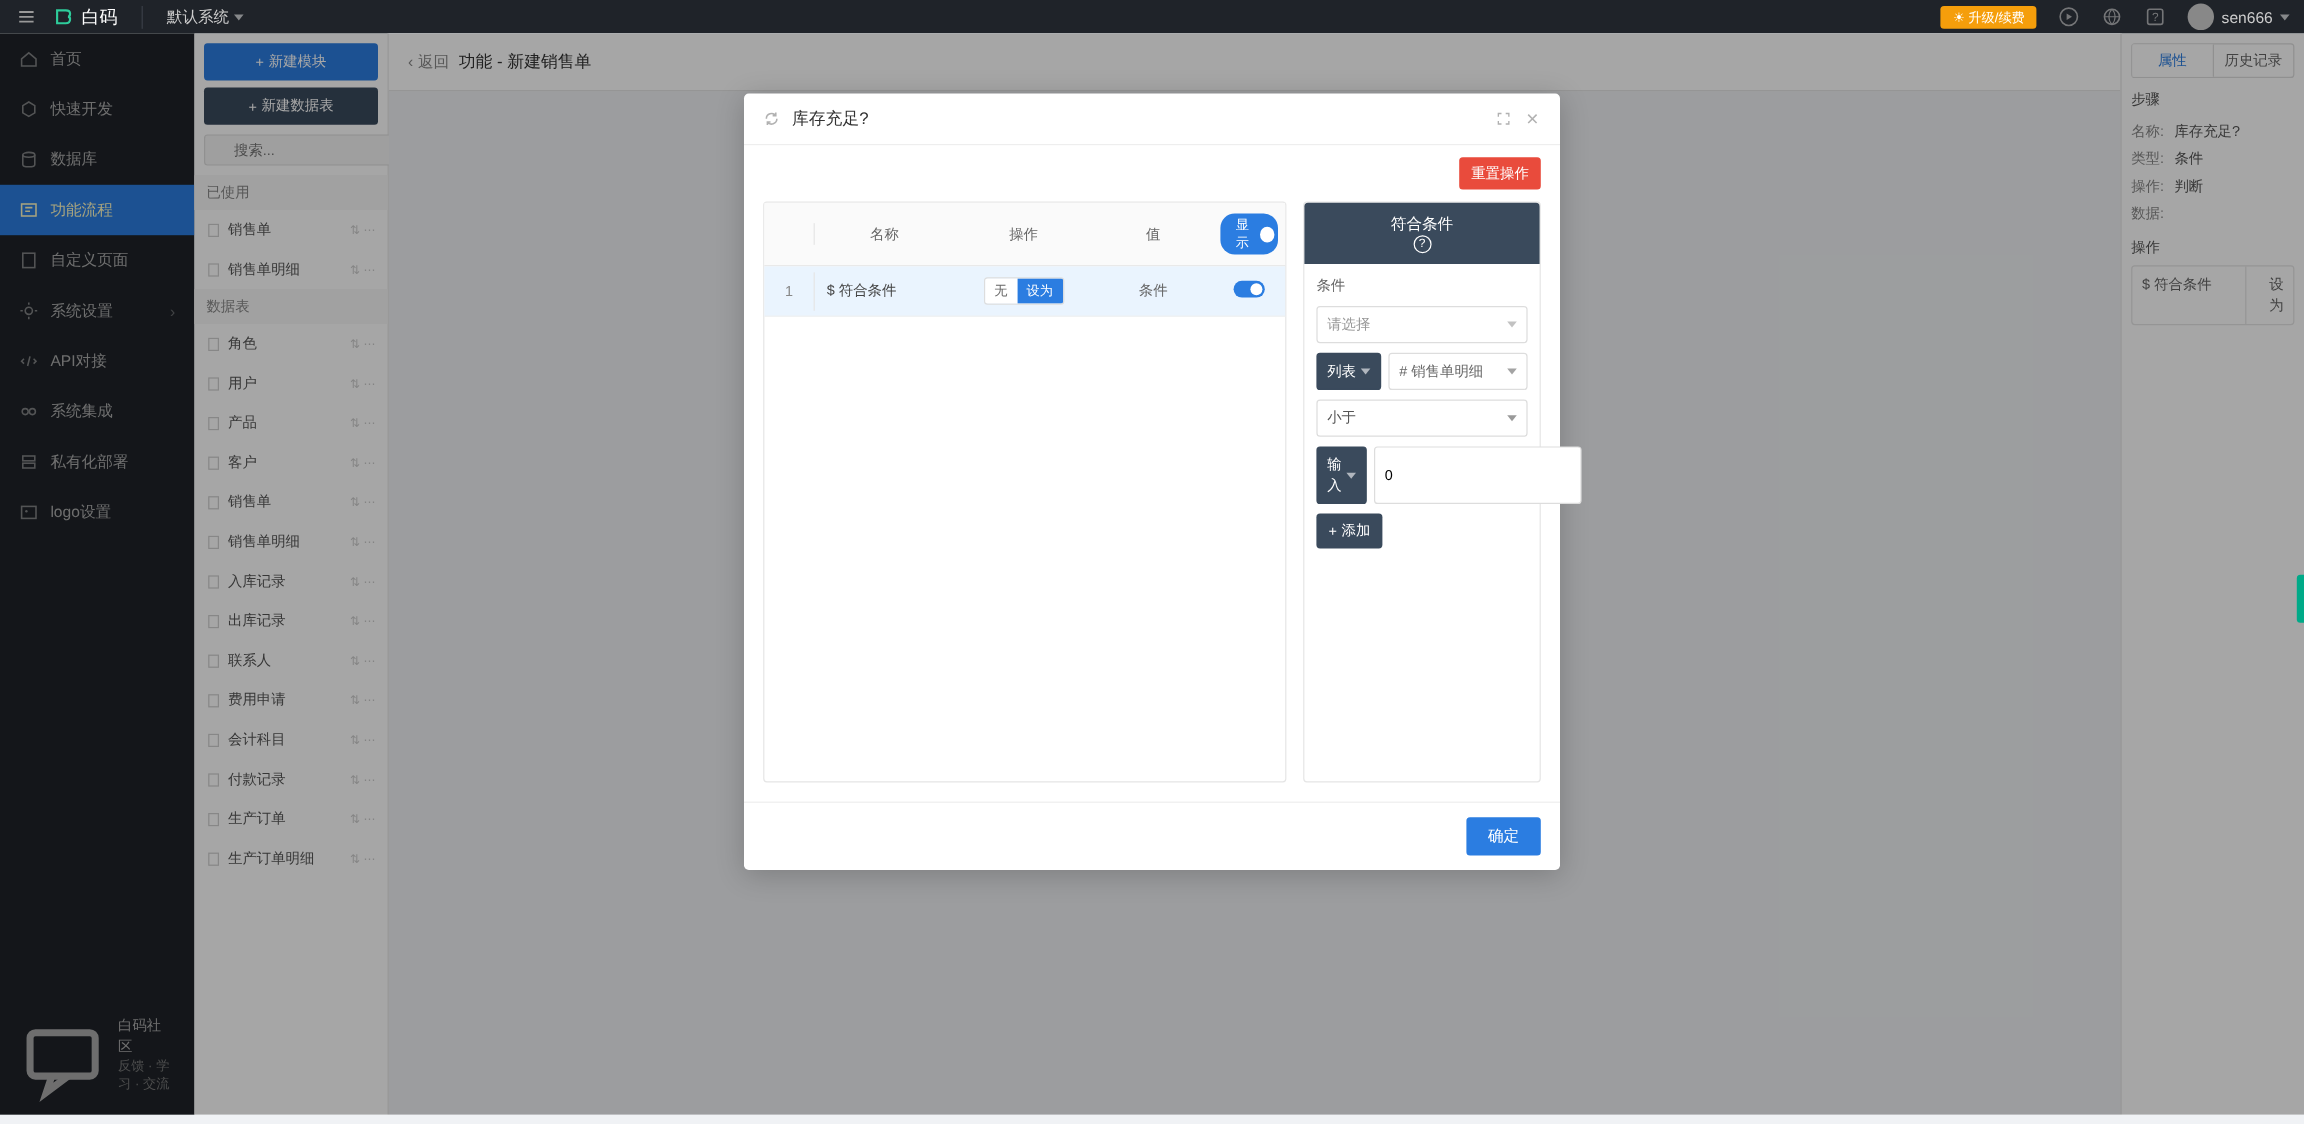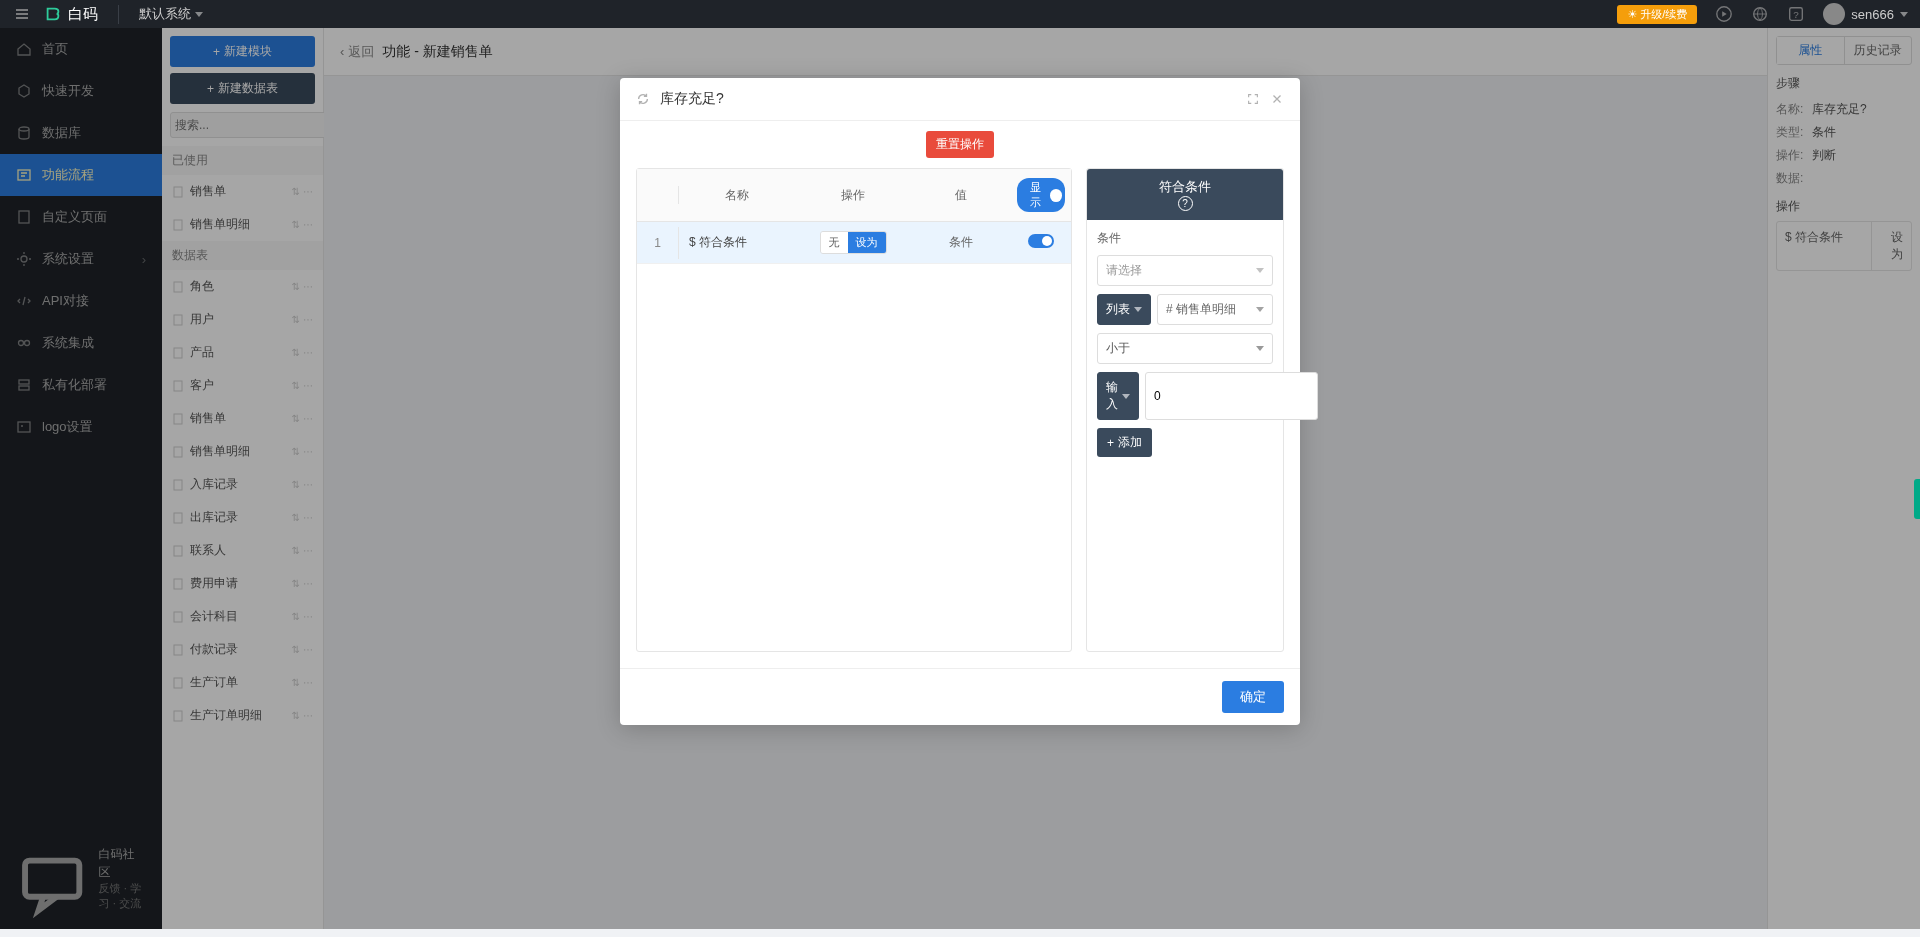--- a/index.html
+++ b/index.html
@@ -33,21 +33,21 @@
     .nav-footer-text { font-size: 12px; line-height: 1.5; }
     .nav-footer-sub { font-size: 11px; color: #777; }
     .nav-item .chevron { margin-left: auto; opacity: 0.5; }
     
     
     .module-panel { width: 162px; background: #fff; border-right: 1px solid #e5e5e5; display: flex; flex-direction: column; }
     .module-buttons { padding: 8px; display: flex; flex-direction: column; gap: 6px; }
     .btn-primary { background: #2b7de1; color: #fff; border: none; padding: 7px; border-radius: 3px; cursor: pointer; font-size: 12px; display: flex; align-items: center; justify-content: center; gap: 4px; }
     .btn-dark { background: #3a4a5c; color: #fff; border: none; padding: 7px; border-radius: 3px; cursor: pointer; font-size: 12px; display: flex; align-items: center; justify-content: center; gap: 4px; }
     .search-row { padding: 0 8px 8px; display: flex; gap: 0; }
-    .search-input { flex: 1; padding: 5px 4px; border: 1px solid #ddd; border-radius: 3px 0 0 3px; font-size: 12px; background: #f5f5f5; outline: none; }
+    .search-input { flex: 1; padding: 5px 24px; border: 1px solid #ddd; border-radius: 3px 0 0 3px; font-size: 12px; background: #f5f5f5; outline: none; }
     .search-btn { border: 1px solid #ddd; border-left: none; background: #f5f5f5; padding: 0 8px; border-radius: 0 3px 3px 0; cursor: pointer; display: flex; align-items: center; }
     .module-section-title { padding: 6px 10px; font-size: 12px; color: #888; background: #f7f7f7; }
     .module-item { padding: 8px 10px; display: flex; align-items: center; gap: 6px; cursor: pointer; font-size: 12px; color: #555; }
     .module-item-icon { width: 12px; height: 12px; opacity: 0.4; flex-shrink: 0; }
     .module-item-actions { margin-left: auto; display: flex; gap: 3px; opacity: 0.3; }
     .module-item-actions span { font-size: 10px; }
     
     
     .workspace { flex: 1; display: flex; flex-direction: column; background: #f0f2f5; }
     .workspace-header { height: 48px; background: #fff; border-bottom: 1px solid #e5e5e5; display: flex; align-items: center; padding: 0 16px; gap: 8px; }
@@ -67,21 +67,21 @@
     .props-action-row { display: flex; border: 1px solid #e5e5e5; border-radius: 3px; margin-top: 6px; }
     .props-action-cell { flex: 1; padding: 7px 8px; font-size: 12px; color: #666; text-align: left; }
     .props-action-cell:last-child { text-align: right; border-left: 1px solid #e5e5e5; flex: 0 0 40px; }
     
     
     .overlay { position: absolute; inset: 0; background: rgba(0,0,0,0.35); display: flex; align-items: flex-start; justify-content: center; padding-top: 50px; }
     .modal { background: #fff; width: 680px; border-radius: 4px; box-shadow: 0 4px 24px rgba(0,0,0,0.2); display: flex; flex-direction: column; }
     .modal-header { display: flex; align-items: center; padding: 12px 16px; border-bottom: 1px solid #eee; gap: 10px; }
     .modal-title { font-size: 14px; color: #333; font-weight: 500; flex: 1; }
     .modal-header-icon { width: 14px; height: 14px; cursor: pointer; opacity: 0.5; }
-    .modal-toolbar { display: flex; justify-content: center; padding: 10px 16px 0; }
+    .modal-toolbar { display: flex; justify-content: flex-end; padding: 10px 16px 0; }
     .btn-danger { background: #e94b3c; color: #fff; border: none; padding: 5px 10px; border-radius: 3px; cursor: pointer; font-size: 12px; }
     .modal-body { display: flex; padding: 10px 16px 16px; gap: 14px; height: 510px; }
     
     .op-list { flex: 1; border: 1px solid #e5e5e5; border-radius: 3px; display: flex; flex-direction: column; }
     .op-header { display: flex; align-items: center; border-bottom: 1px solid #e5e5e5; background: #fafafa; font-size: 12px; color: #666; }
     .op-col-idx { width: 42px; text-align: center; padding: 9px 0; border-right: 1px solid #e5e5e5; }
     .op-col-name { flex: 1.2; padding: 9px 10px; text-align: center; }
     .op-col-action { flex: 1.2; padding: 9px 10px; text-align: center; }
     .op-col-value { flex: 1; padding: 9px 10px; text-align: center; }
     .op-col-toggle { width: 60px; padding: 9px 6px; text-align: center; }

